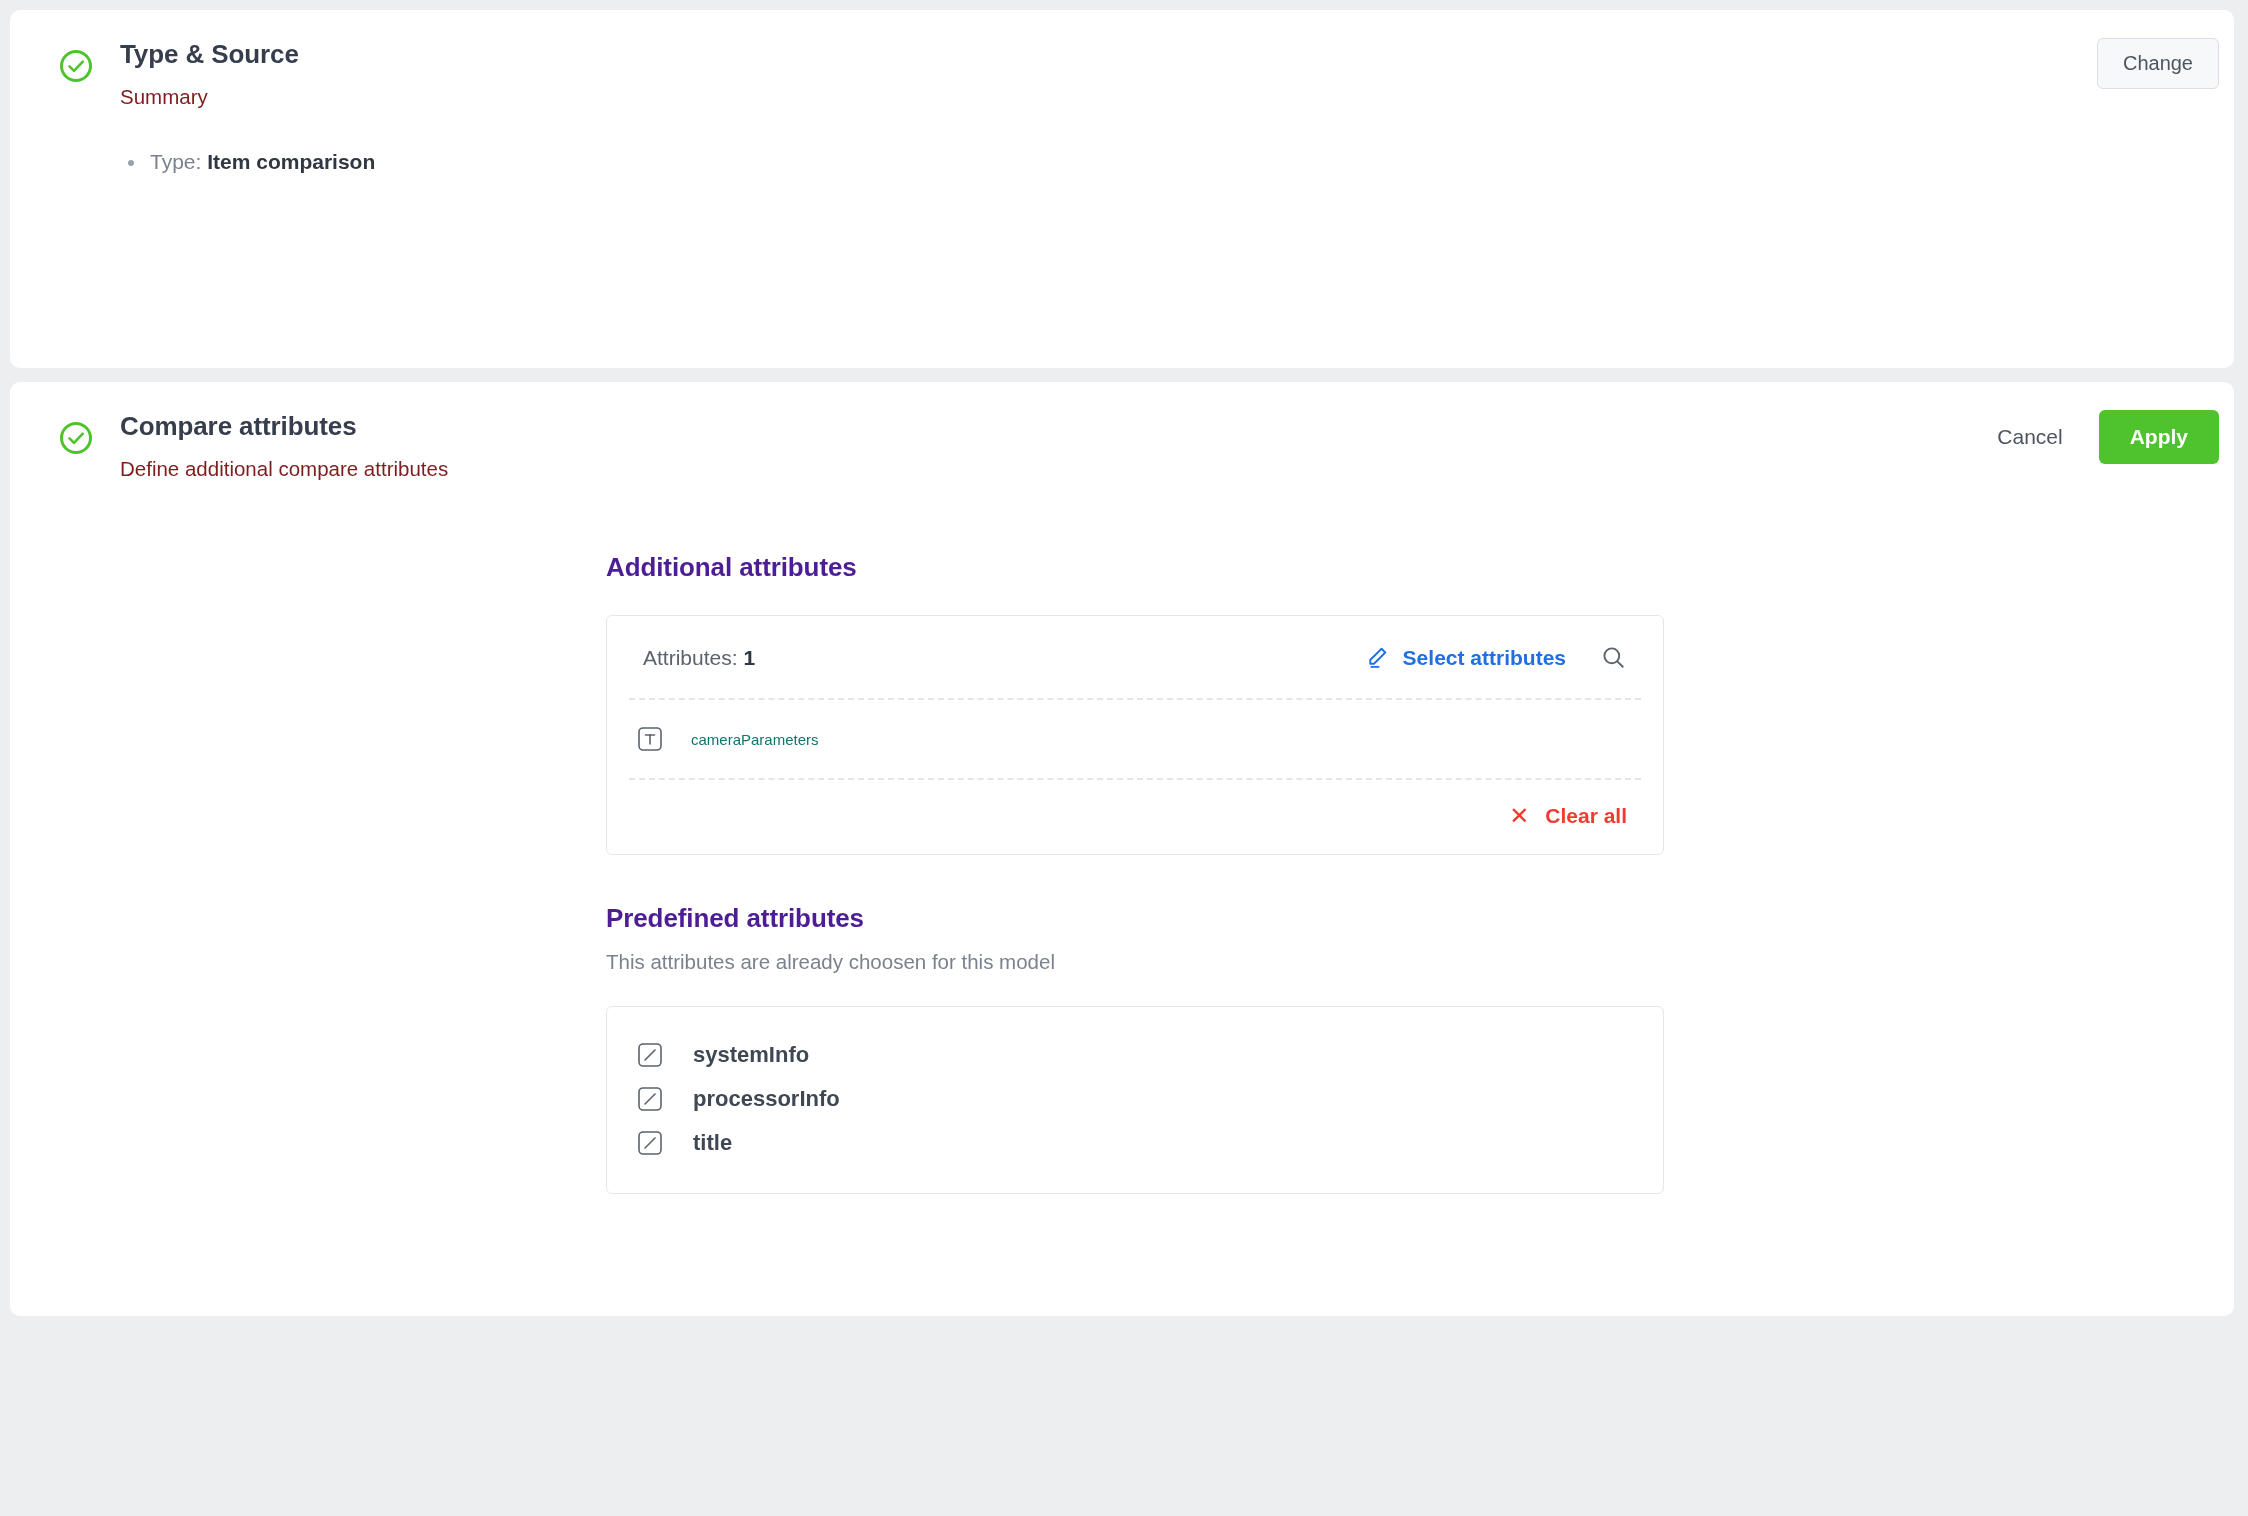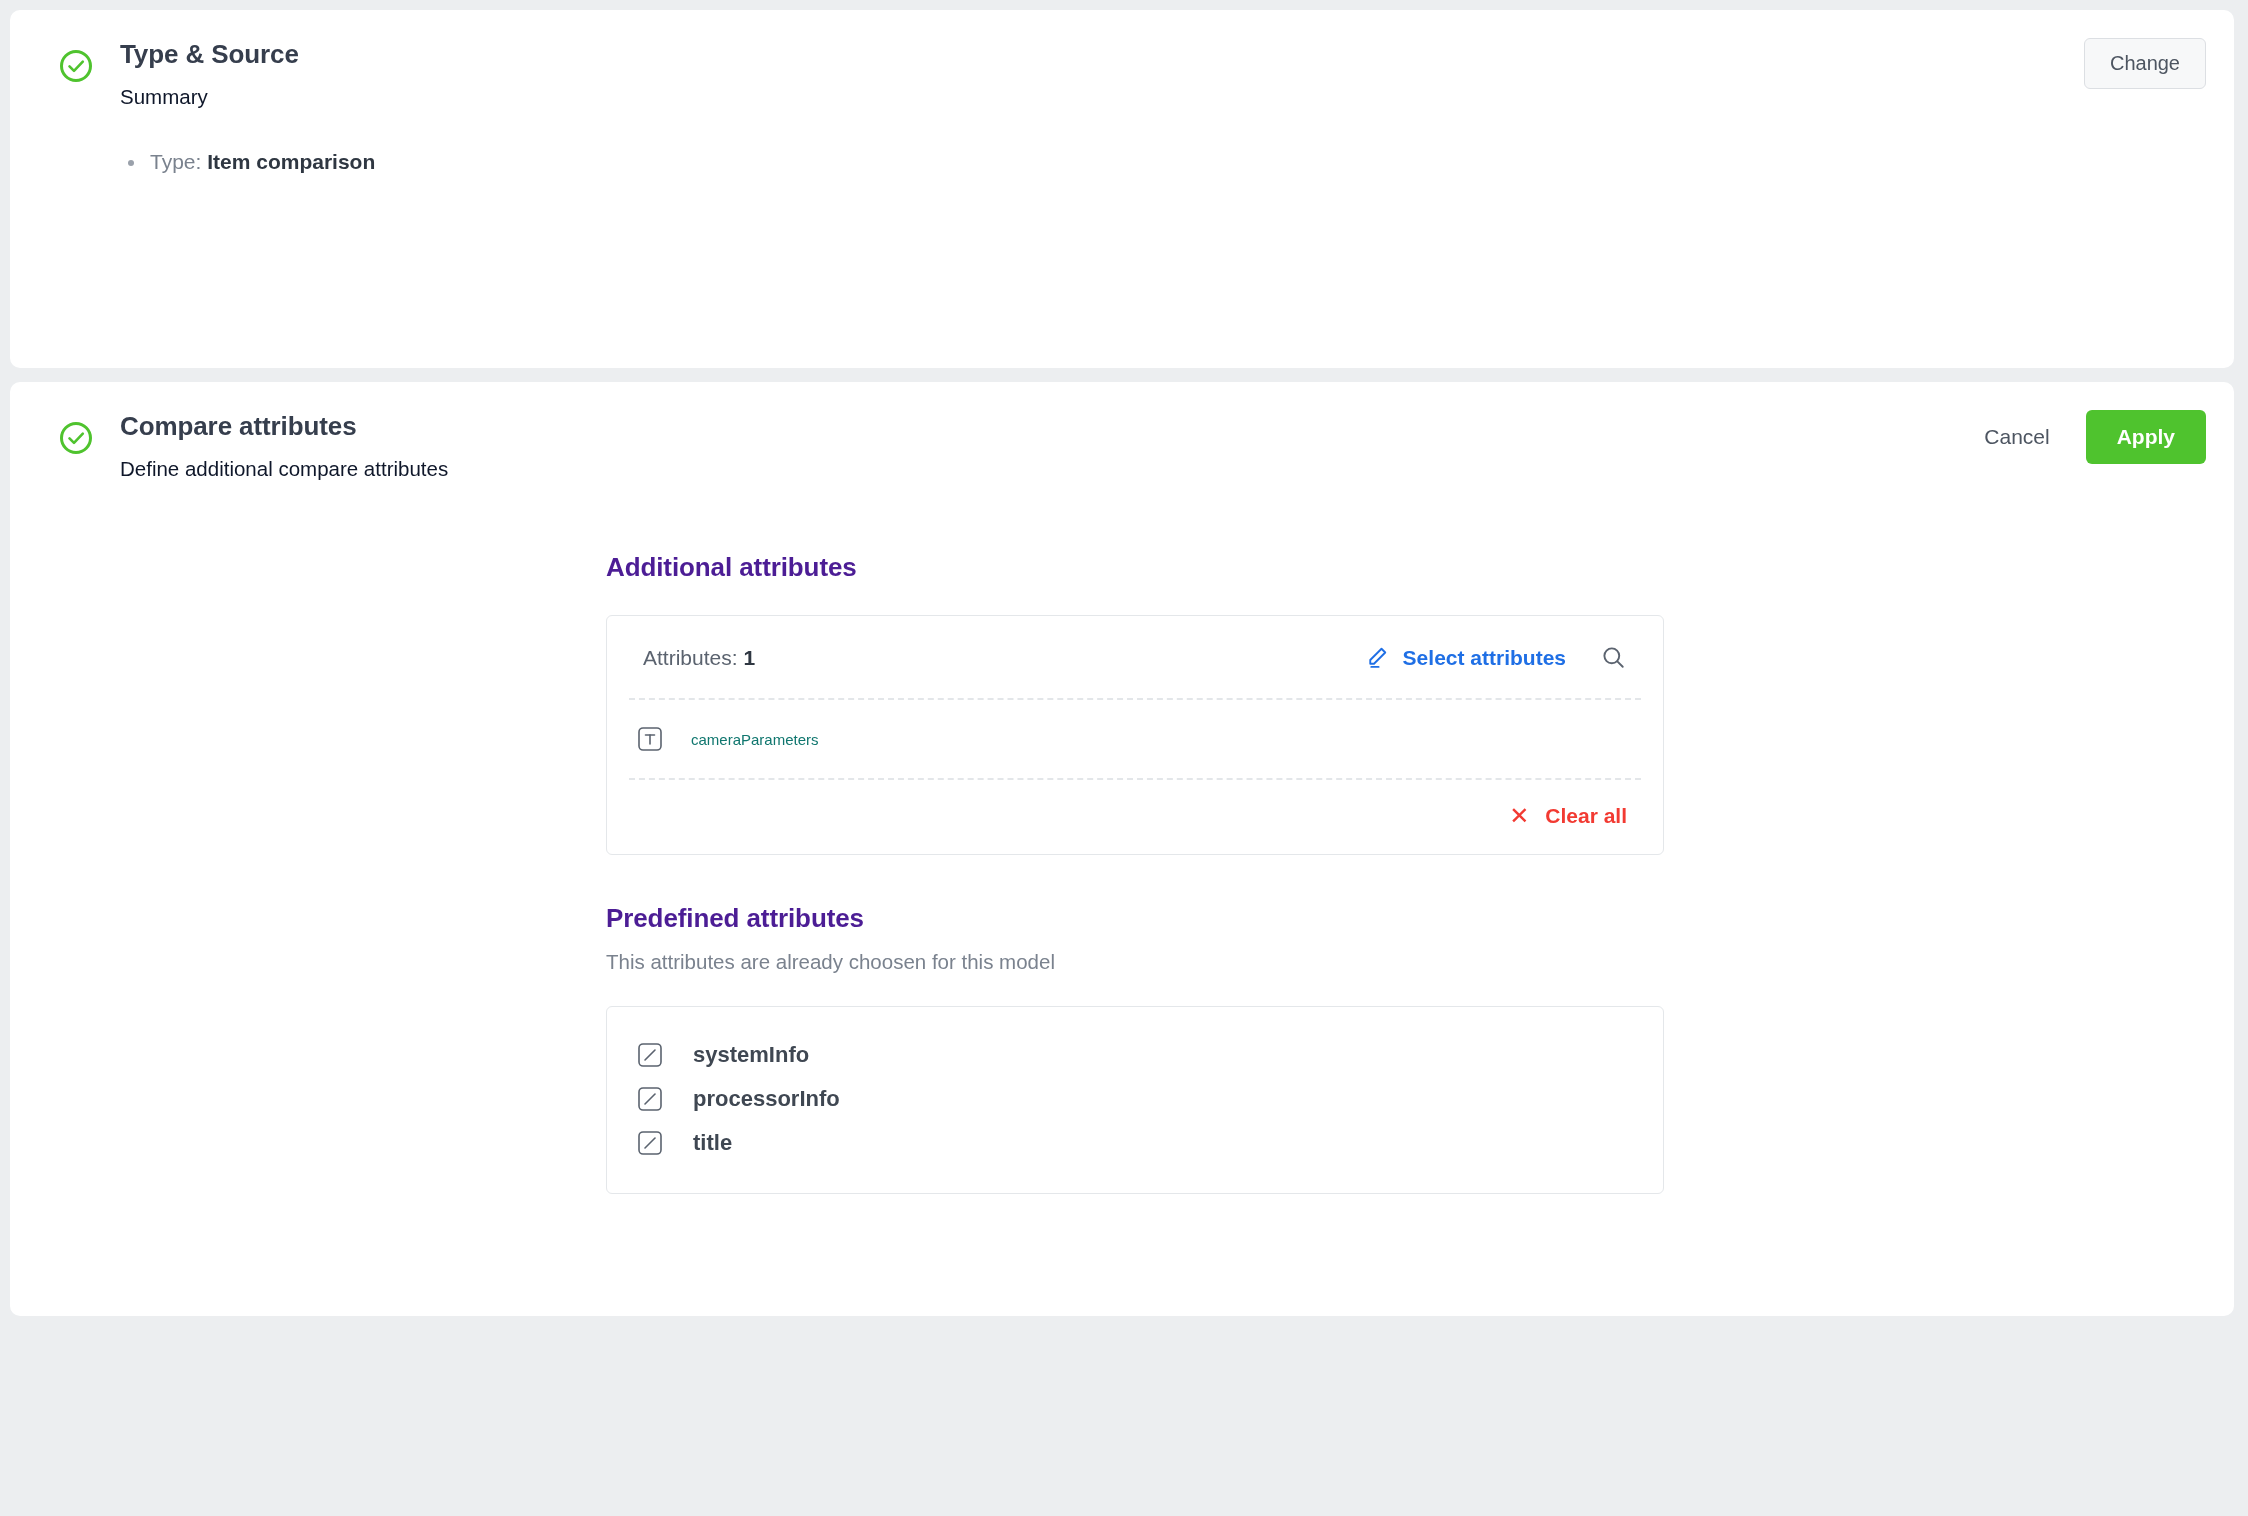--- a/index.html
+++ b/index.html
@@ -49,28 +49,28 @@
   .card-title {
     font-size: 26px;
     font-weight: bold;
     color: #363e4d;
     letter-spacing: -0.1px;
     line-height: 32px;
   }
 
   .card-sub {
     font-size: 20.5px;
-    color: #0f172a;
+    color: #7f1d1d;
     margin-top: 14px;
     line-height: 26px;
   }
 
   .head-actions {
     position: absolute;
-    right: 28px;
+    right: 15px;
     top: 28px;
     display: flex;
     align-items: center;
     gap: 26px;
   }
 
   
   .btn-change {
     background: #f7f8f9;
     border: 1px solid #dcdfe3;

